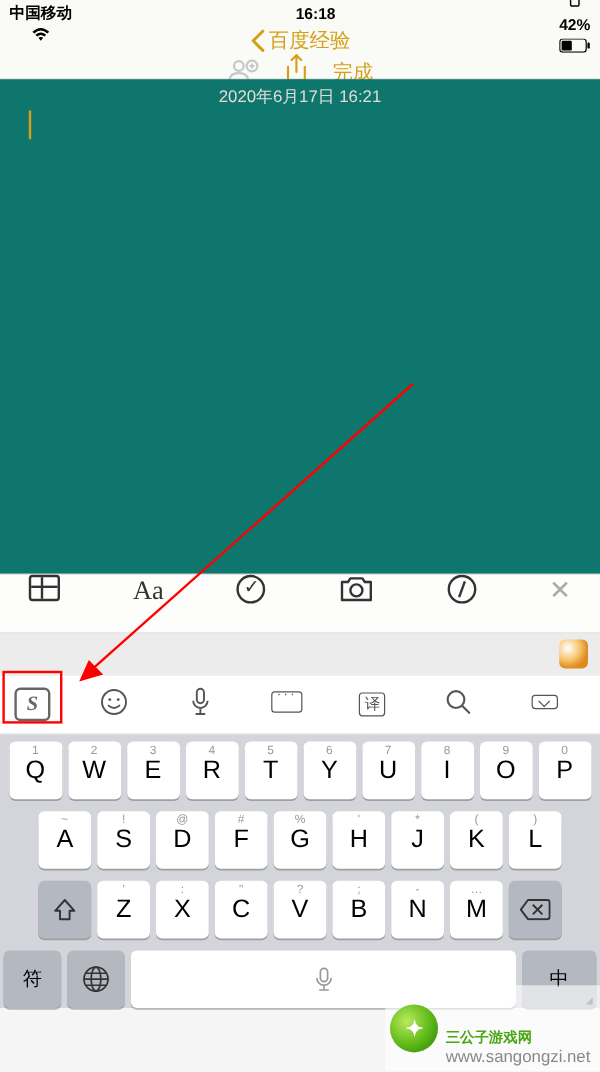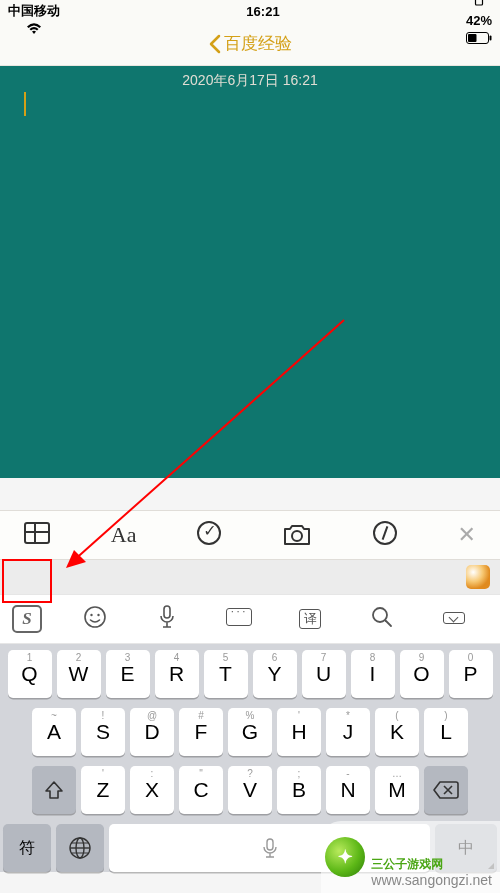--- a/index.html
+++ b/index.html
@@ -15,21 +15,21 @@
     .collab-icon { color: #c7c7c7; }
     .share-icon { color: #d4a017; }
     .done-btn { color: #d4a017; font-size: 17px; }
 
     .note-body { background: #0f766e; height: 412px; padding: 16px; position: relative; }
     .ghost-date { position: absolute; top: 6px; left: 50%; transform: translateX(-50%); color: #e0ddd3; font-size: 14px; white-space: nowrap; }
     .cursor { position: absolute; top: 26px; left: 24px; width: 2px; height: 24px; background: #d4a017; }
 
     .arrow-svg { position: absolute; left: 54px; top: 312px; pointer-events: none; }
 
-    .ios-toolbar { height: 50px; background: #fdfdfb; border-top: 1px solid #e0ddd8; border-bottom: 1px solid #e0ddd8; display: flex; align-items: center; justify-content: space-between; padding: 0 24px; margin-top: 32px; }
+    .ios-toolbar { height: 50px; background: #fdfdfb; border-top: 1px solid #e0ddd8; border-bottom: 1px solid #e0ddd8; display: flex; justify-content: space-between; padding: 0 24px; }
     .ios-toolbar .titem { font-size: 20px; color: #333; }
     .dismiss-x { color: #aaa; font-size: 22px; }
     .tbl-ic { display: inline-block; border: 2px solid #333; border-radius: 3px; width: 26px; height: 22px; position: relative; }
     .tbl-ic:before { content: ""; position: absolute; top: 0; bottom: 0; left: 8px; border-left: 2px solid #333; }
     .tbl-ic:after { content: ""; position: absolute; left: 0; right: 0; top: 7px; border-top: 2px solid #333; }
     .chk-ic { display: inline-block; width: 24px; height: 24px; border: 2px solid #333; border-radius: 50%; position: relative; }
     .chk-ic:after { content: "✓"; position: absolute; top: -2px; left: 4px; font-size: 16px; }
     .cam-ic svg { display: block; }
     .pen-ic { display: inline-block; width: 24px; height: 24px; border: 2px solid #333; border-radius: 50%; position: relative; }
     .pen-ic:after { content: ""; position: absolute; width: 2px; height: 14px; background: #333; left: 9px; top: 3px; transform: rotate(20deg); }
@@ -84,21 +84,21 @@
           <rect x="12" y="1" width="2.5" height="10" fill="#000"></rect>
         </svg>
     </span>
     <span>中国移动</span>
     <span>
       <svg width="16" height="12" viewBox="0 0 16 12">
           <path d="M8 11 L10 8.5 Q8 7 6 8.5 Z M3.5 6 Q8 2 12.5 6 L11 7.5 Q8 5 5 7.5 Z M1 3.5 Q8 -3 15 3.5 L13.5 5 Q8 0 2.5 5 Z" fill="#000"></path>
         </svg>
     </span>
   </div>
-  <div>16:21</div>
+  <div>16:18</div>
   <div class="status-right">
     <span>
       <svg width="14" height="12" viewBox="0 0 14 12">
           <circle cx="7" cy="7" r="4.5" fill="none" stroke="#000" stroke-width="1.3"></circle>
           <path d="M7 4 L7 7 L9 8" stroke="#000" stroke-width="1.2" fill="none"></path>
           <path d="M2 2 L4 0.5 M12 2 L10 0.5" stroke="#000" stroke-width="1.3"></path>
         </svg>
     </span>
     <span>
       <svg width="10" height="12" viewBox="0 0 10 12">
@@ -116,20 +116,37 @@
     </span>
   </div>
 </div>
 
 <div class="nav-bar">
   <div class="nav-back">
     <svg width="14" height="20" viewBox="0 0 14 20">
         <path d="M11 2 L3 10 L11 18" stroke="#d4a017" stroke-width="2.5" fill="none" stroke-linecap="round" stroke-linejoin="round"></path>
       </svg>
     <span style="margin-left:2px">百度经验</span>
+  </div>
+  <div class="nav-actions">
+    <span class="collab-icon">
+      <svg width="28" height="22" viewBox="0 0 28 22">
+          <circle cx="10" cy="8" r="4" fill="none" stroke="#c7c7c7" stroke-width="1.8"></circle>
+          <path d="M2 21 Q2 14 10 14 Q18 14 18 21" fill="none" stroke="#c7c7c7" stroke-width="1.8"></path>
+          <circle cx="21" cy="8" r="4.5" fill="none" stroke="#c7c7c7" stroke-width="1.8"></circle>
+          <path d="M21 6 v4 M19 8 h4" stroke="#c7c7c7" stroke-width="1.6"></path>
+        </svg>
+    </span>
+    <span class="share-icon">
+      <svg width="20" height="26" viewBox="0 0 20 26">
+          <path d="M10 1 L10 15 M10 1 L6 5 M10 1 L14 5" stroke="#d4a017" stroke-width="1.8" fill="none" stroke-linecap="round"></path>
+          <path d="M3 10 v12 h14 v-12" stroke="#d4a017" stroke-width="1.8" fill="none"></path>
+        </svg>
+    </span>
+    <span class="done-btn">完成</span>
   </div>
 </div>
 
 <div class="note-body">
   <div class="ghost-date">2020年6月17日 16:21</div>
   <div class="cursor"></div>
 </div>
 
 <svg class="arrow-svg" width="300" height="260">
   <line x1="290" y1="8" x2="18" y2="250" stroke="#ff0000" stroke-width="2"></line>

